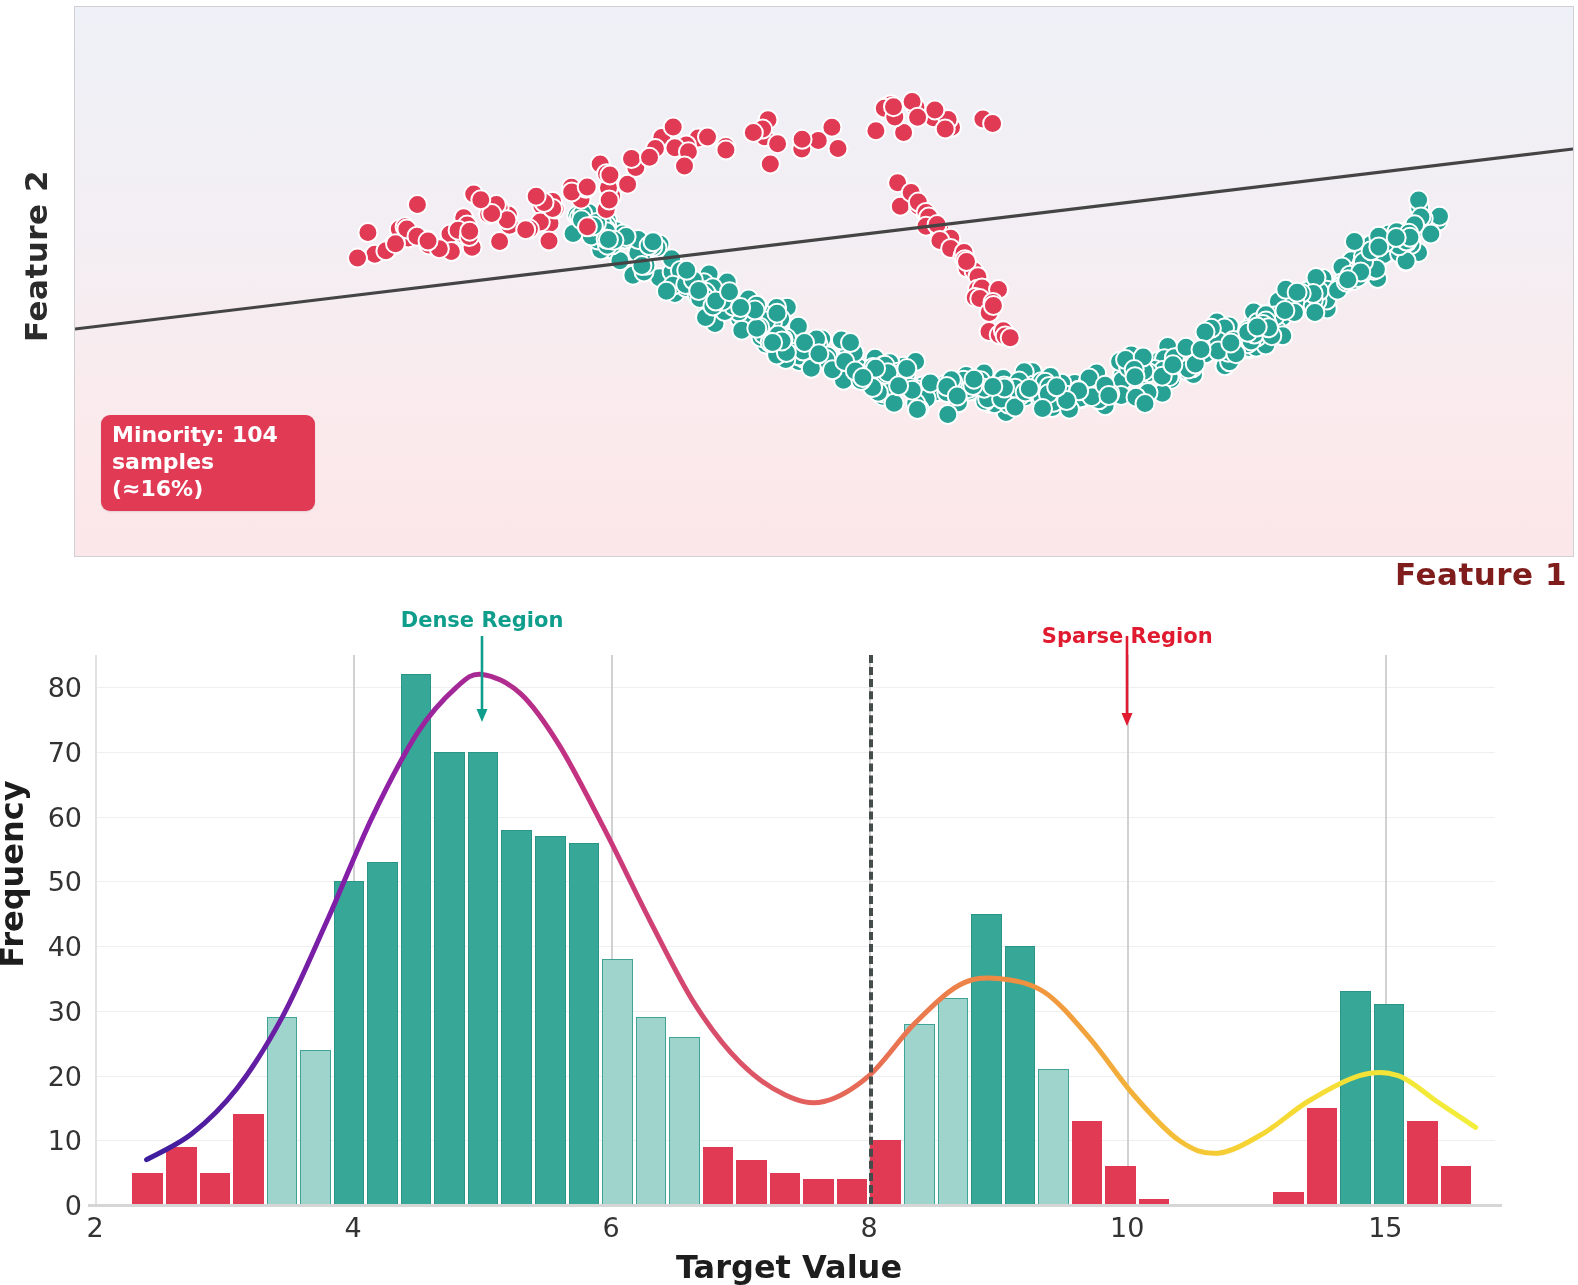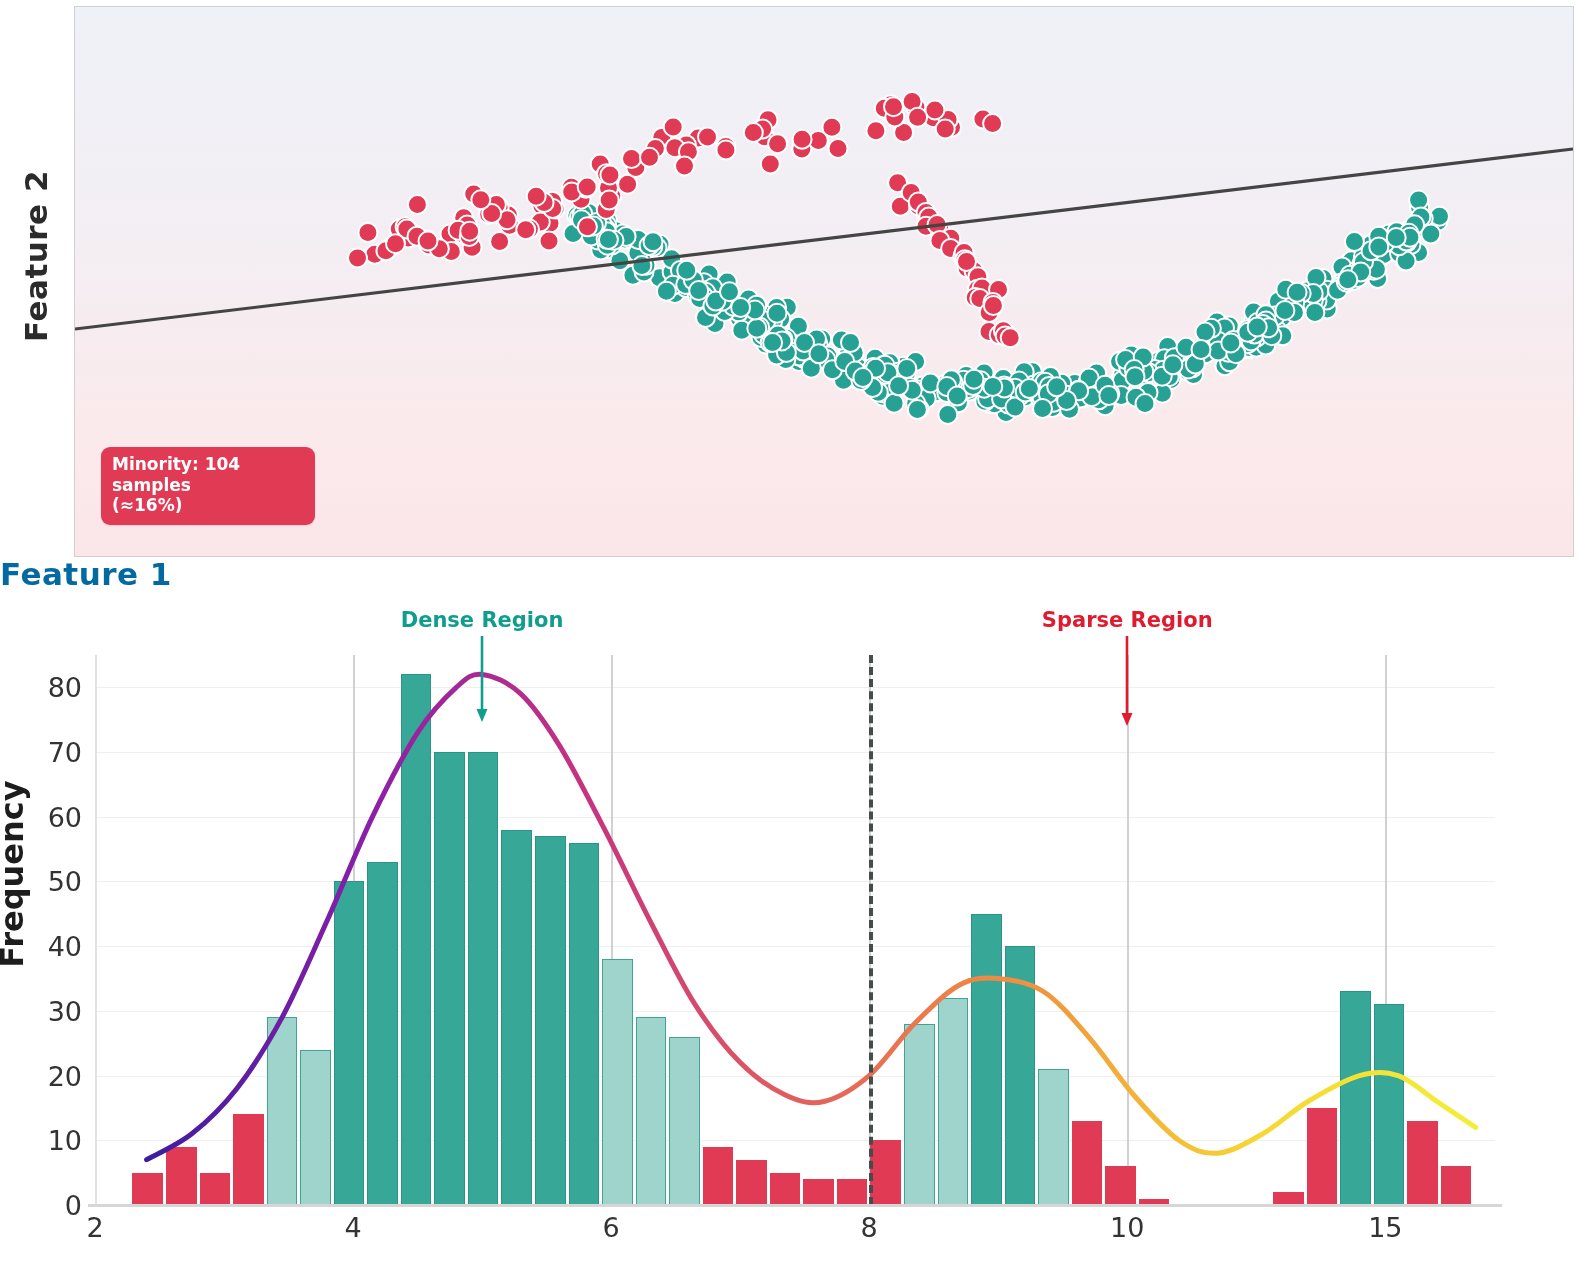--- a/index.html
+++ b/index.html
@@ -14,27 +14,27 @@
     background:linear-gradient(to bottom,#eef1f7 0%,#f3eef3 42%,#fbeaec 78%,#fbe6e9 100%);
     overflow:hidden;
   }
   #ylab-f2{
     position:absolute;left:-74px;top:238px;width:220px;
     transform:rotate(-90deg);transform-origin:center center;
     text-align:center;font-size:31px;font-weight:bold;color:#2b2b2b;
     letter-spacing:.5px;
   }
   #xlab-f1{
-    position:absolute;left:0;top:556px;width:1567px;text-align:left;
-    font-size:31px;font-weight:bold;color:#0369a1;letter-spacing:.5px;
+    position:absolute;left:0;top:556px;width:1567px;text-align:right;
+    font-size:31px;font-weight:bold;color:#7f1d1d;letter-spacing:.5px;
   }
   .legend-box{
     position:absolute;border-radius:9px;padding:7px 11px 9px 11px;
-    color:#ffffff;font-size:17px;font-weight:bold;line-height:1.22;
-    white-space:pre-line;box-shadow:0 1px 2px rgba(0,0,0,.10);margin-top:32px;
+    color:#ffffff;font-size:22px;font-weight:bold;line-height:1.22;
+    white-space:pre-line;box-shadow:0 1px 2px rgba(0,0,0,.10);
   }
   #legend-minority{left:26px;top:408px;background:#e03a55;width:192px;}
   #legend-majority{left:26px;top:478px;background:#27a194;width:192px;}
 
   
   #hist-panel{position:absolute;left:0;top:600px;width:1578px;height:685px;}
   #hist-axes{position:absolute;left:0;top:0;width:1578px;height:685px;}
   #plotarea{position:absolute;left:95px;top:55px;width:1400px;height:550px;}
   #baseline{position:absolute;left:88px;top:604px;width:1414px;height:3px;background:#d6d6d6;}
   #yaxis-line{position:absolute;left:95px;top:55px;width:2px;height:550px;background:#e2e2e2;}
@@ -58,21 +58,21 @@
     transform:rotate(-90deg);transform-origin:center center;
     text-align:center;font-size:32px;font-weight:bold;color:#1d1d1d;
   }
   #xlab-target{
     position:absolute;left:0;top:648px;width:1578px;text-align:center;
     font-size:32px;font-weight:bold;color:#1d1d1d;
   }
   .ann-label{position:absolute;font-size:21px;font-weight:bold;
     transform:translateX(-50%);white-space:nowrap;}
   #ann-dense{color:#0f9d8c;}
-  #ann-sparse{color:#e01b30;}
+  #ann-sparse{color:#e01b30;margin-top:16px;}
   svg{overflow:visible;}
 </style>
 </head>
 <body>
 
 <div id="root">
 
   <div id="scatter-panel">
 
     <div id="ylab-f2">Feature 2</div>
@@ -800,20 +800,21 @@
               </linearGradient>
             </defs>
             <path d="M 51.6 504.7 C 59.1 500.4, 81.7 490.7, 96.8 478.8 C 111.8 467.0, 126.9 452.9, 141.9 433.5 C 157.0 414.1, 172.0 390.4, 187.1 362.4 C 202.2 334.3, 217.2 298.7, 232.3 265.3 C 247.3 231.9, 262.4 193.0, 277.4 161.8 C 292.5 130.5, 308.6 99.2, 322.6 77.6 C 336.6 56.1, 350.5 42.1, 361.3 32.4 C 372.0 22.6, 376.3 18.3, 387.1 19.4 C 397.8 20.5, 412.9 27.0, 425.8 38.8 C 438.7 50.7, 450.5 67.9, 464.5 90.6 C 478.5 113.2, 494.6 145.6, 509.7 174.7 C 524.7 203.8, 539.8 236.2, 554.8 265.3 C 569.9 294.4, 584.9 325.7, 600.0 349.4 C 615.1 373.1, 630.1 392.5, 645.2 407.6 C 660.2 422.7, 676.3 433.5, 690.3 440.0 C 704.3 446.5, 715.1 449.7, 729.0 446.5 C 743.0 443.2, 759.1 433.5, 774.2 420.6 C 789.2 407.6, 804.3 383.9, 819.4 368.8 C 834.4 353.7, 850.5 337.5, 864.5 330.0 C 878.5 322.5, 889.2 322.5, 903.2 323.5 C 917.2 324.6, 933.3 326.8, 948.4 336.5 C 963.4 346.2, 978.5 364.5, 993.5 381.8 C 1008.6 399.0, 1023.7 422.7, 1038.7 440.0 C 1053.8 457.3, 1069.9 475.6, 1083.9 485.3 C 1097.8 495.0, 1108.6 499.3, 1122.6 498.2 C 1136.6 497.2, 1152.7 487.5, 1167.7 478.8 C 1182.8 470.2, 1196.8 456.2, 1212.9 446.5 C 1229.0 436.8, 1249.5 424.9, 1264.5 420.6 C 1279.6 416.3, 1290.3 416.3, 1303.2 420.6 C 1316.1 424.9, 1329.0 437.8, 1341.9 446.5 C 1354.8 455.1, 1374.2 468.0, 1380.6 472.4" fill="none" stroke="url(#kdegrad)" stroke-width="5" stroke-linecap="round"></path>
           </svg>
           <div id="thresh-line" style="left: 774.194px;"></div>
         </div>
 
       <div id="yaxis-line"></div>
       <div id="baseline"></div>
 
+      <div id="xlab-target">Target Value</div>
     <div class="ann-label" id="ann-dense" style="left: 482.097px; top: 8px; color: rgb(15, 157, 140);">Dense Region</div>
         <svg width="30" height="86" style="position: absolute; left: 467.097px; top: 36px;">
           <line x1="15" y1="0" x2="15" y2="75" stroke="#0f9d8c" stroke-width="2.6"></line>
           <polygon points="15,86 9.5,73 20.5,73" fill="#0f9d8c"></polygon>
         </svg>
         <div class="ann-label" id="ann-sparse" style="left: 1127.26px; top: 8px; color: rgb(224, 27, 48);">Sparse Region</div>
         <svg width="30" height="90" style="position: absolute; left: 1112.26px; top: 36px;">
           <line x1="15" y1="0" x2="15" y2="79" stroke="#e01b30" stroke-width="2.6"></line>
           <polygon points="15,90 9.5,77 20.5,77" fill="#e01b30"></polygon>
         </svg>

